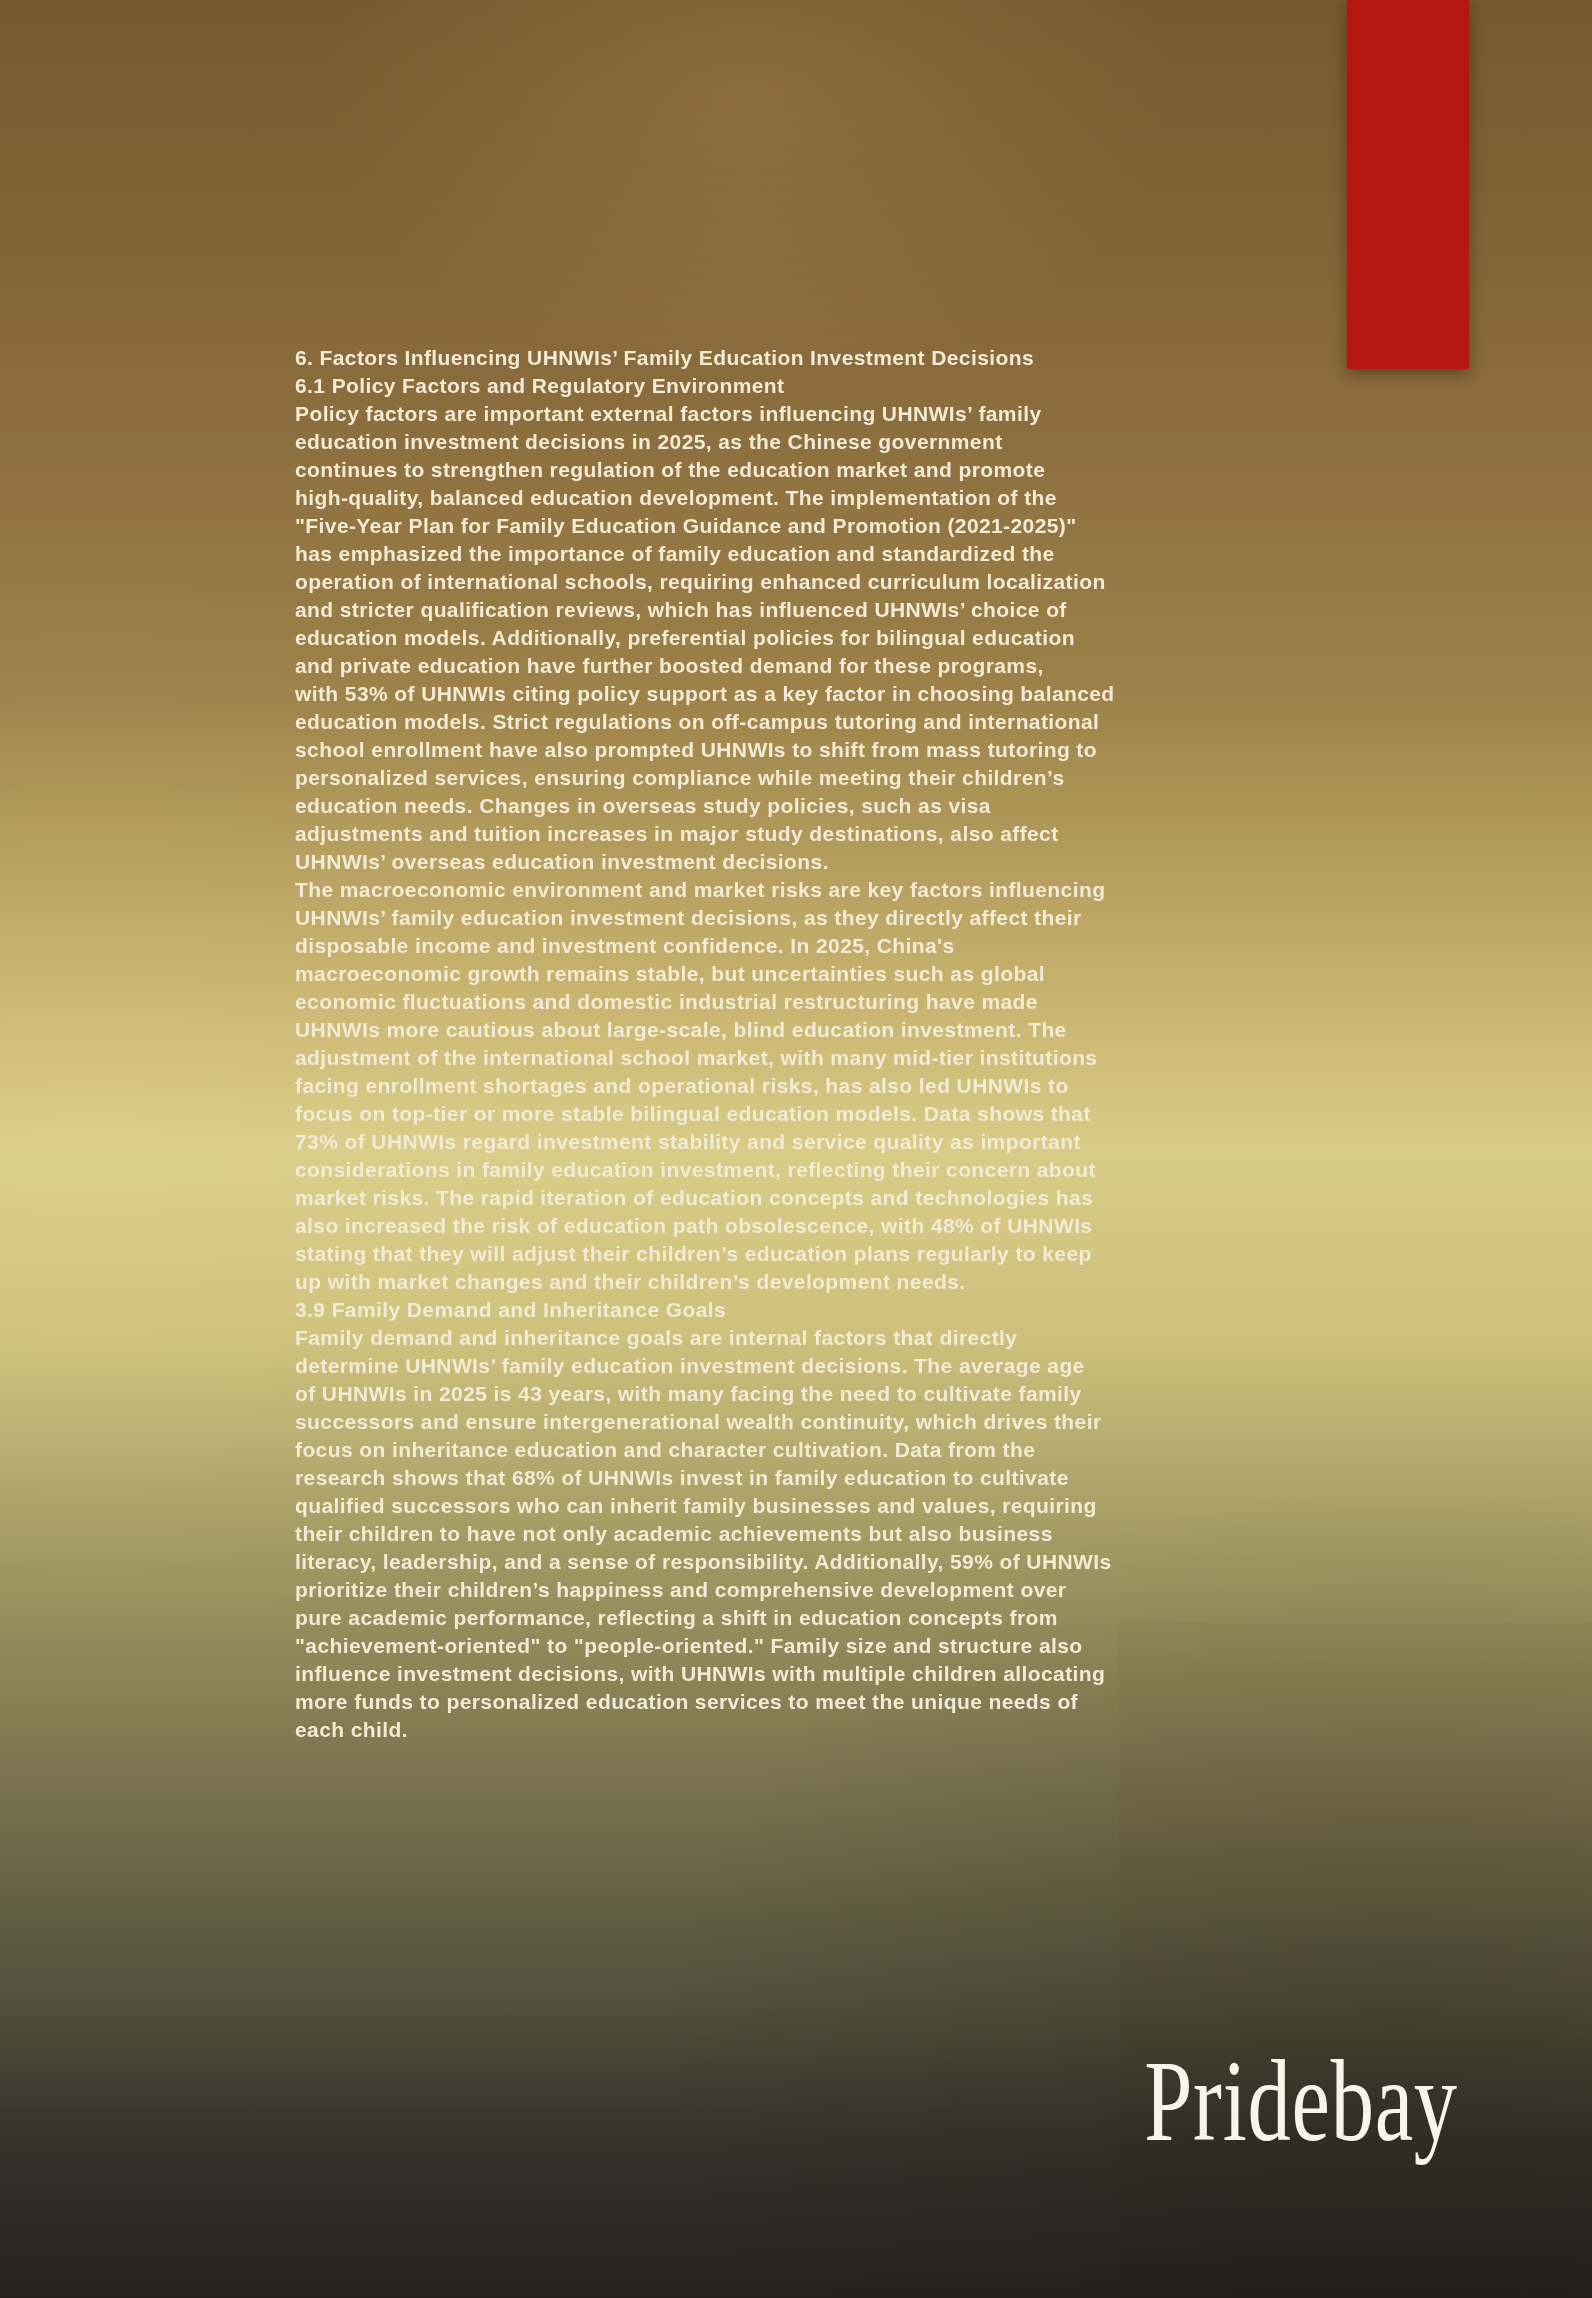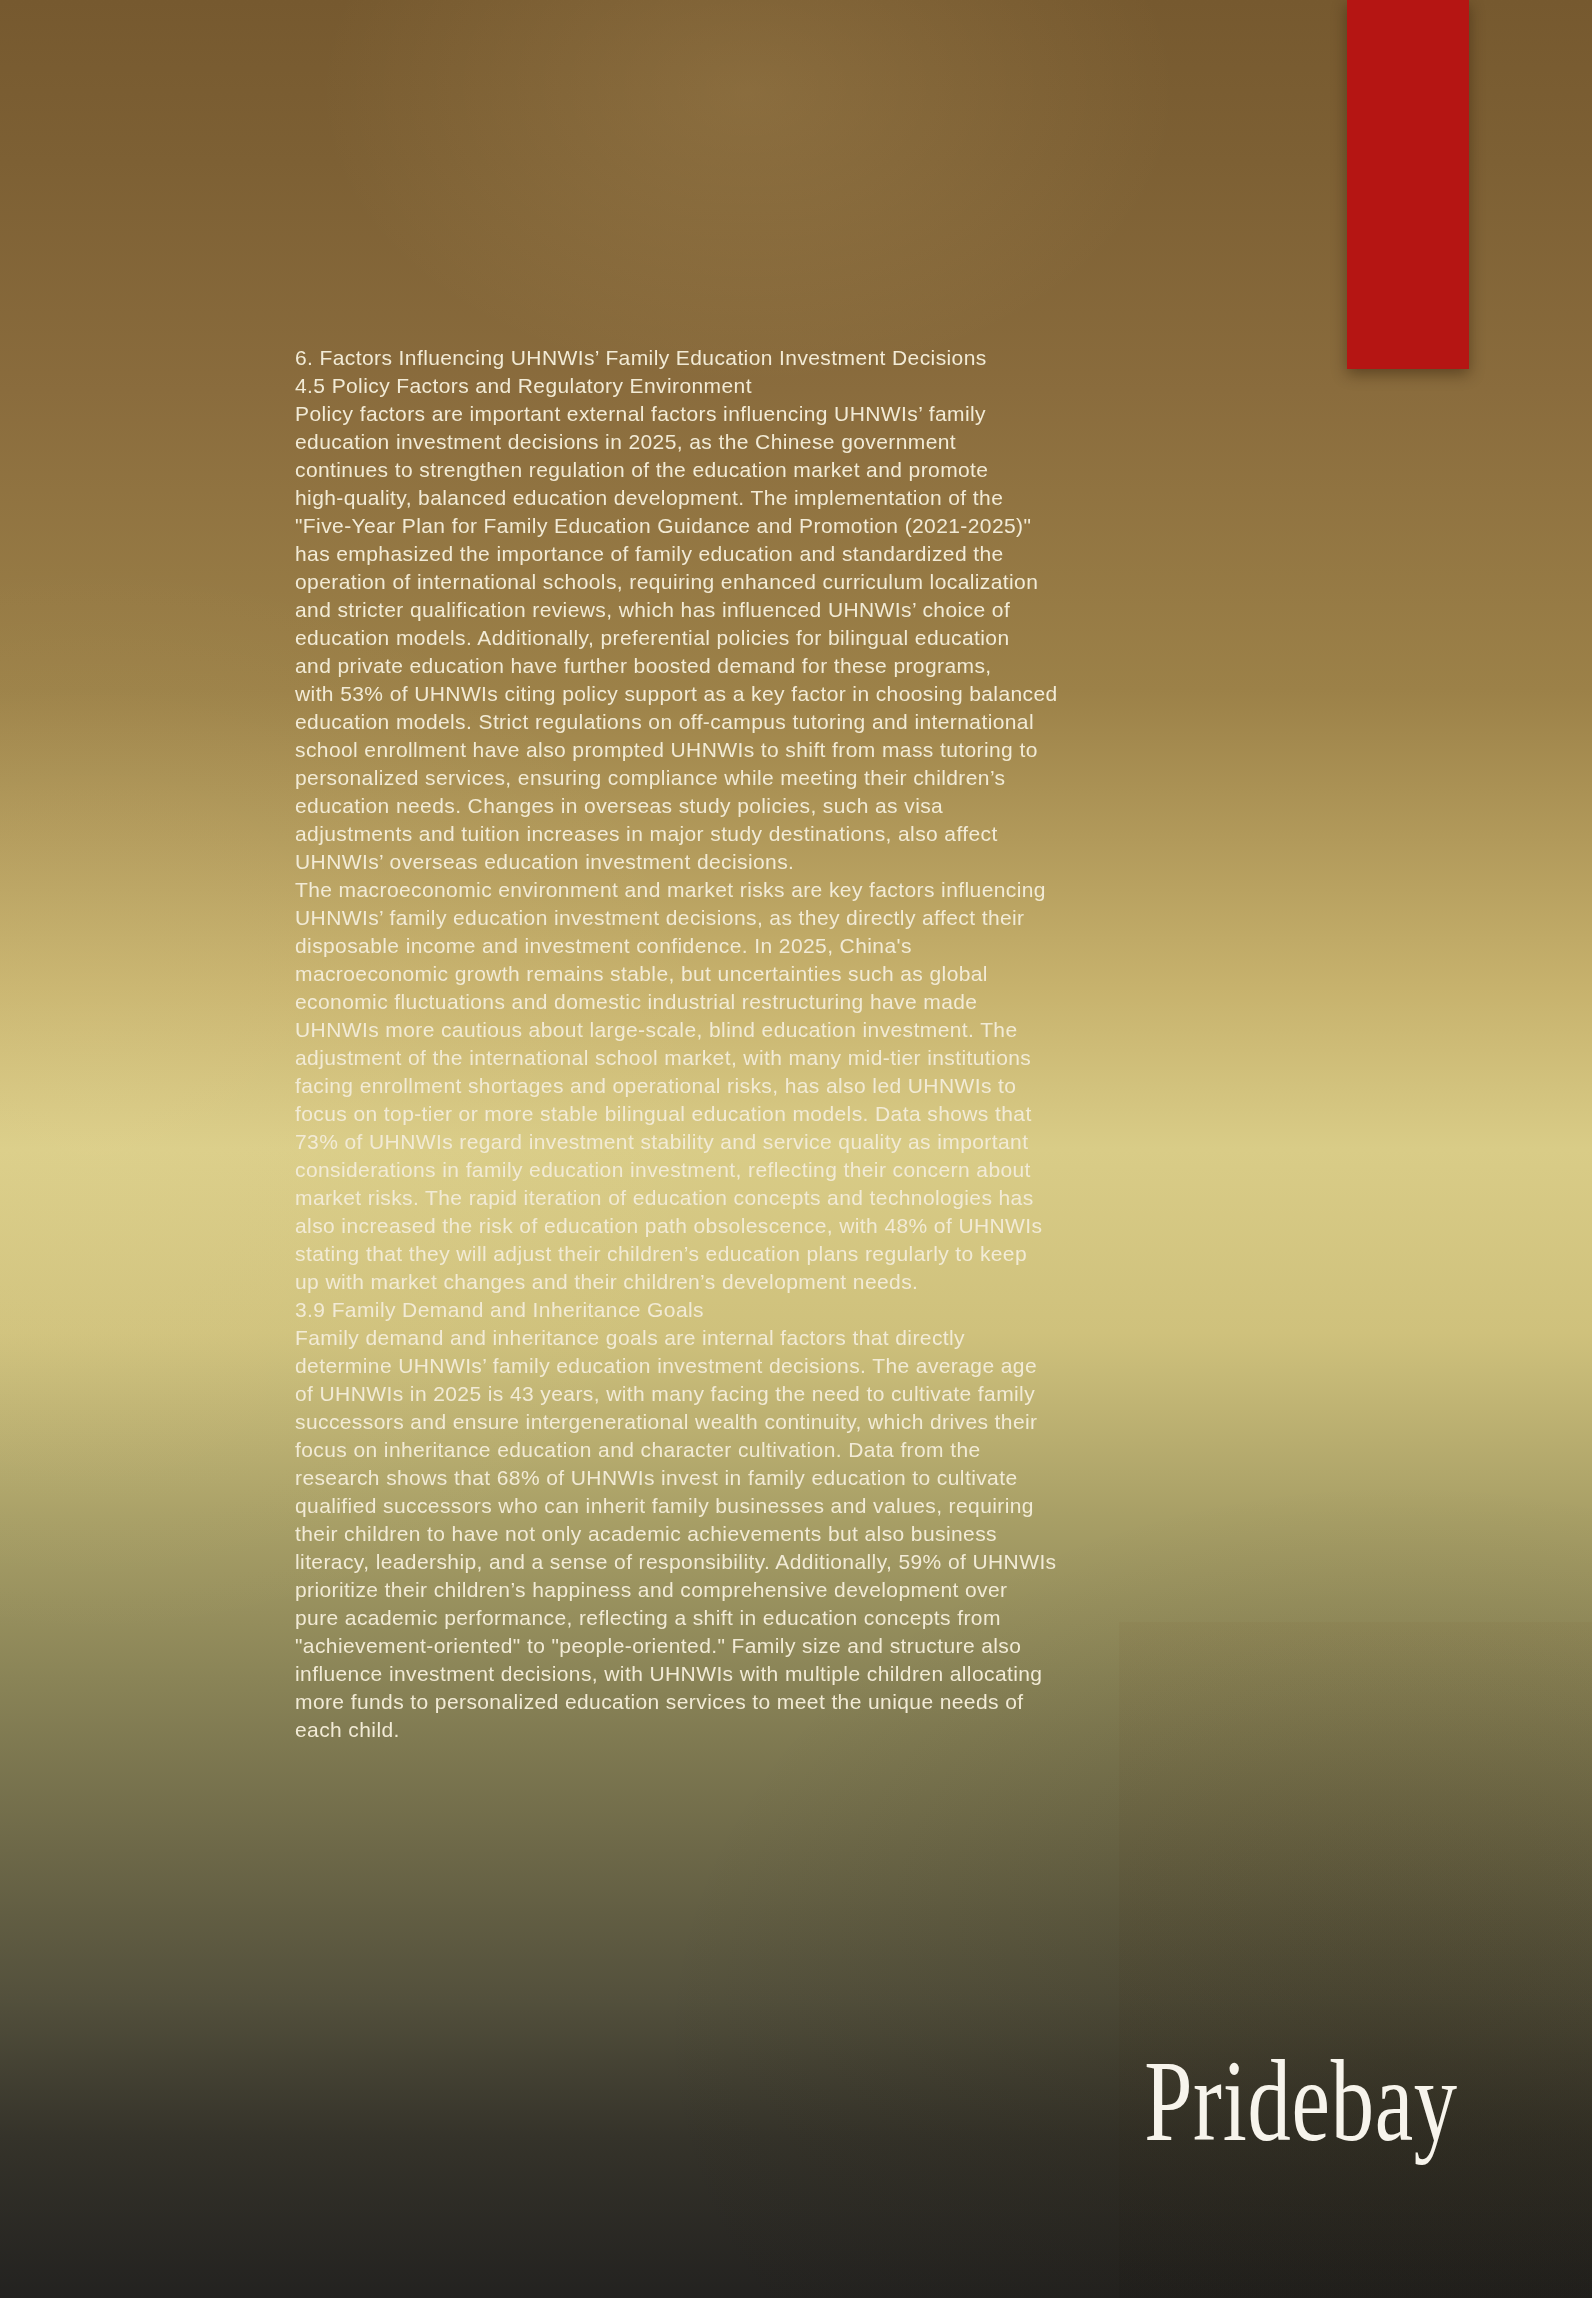--- a/index.html
+++ b/index.html
@@ -43,21 +43,21 @@
     box-shadow:0 5px 14px rgba(40,22,5,0.45);
   }
   .text-block{
     position:absolute;
     left:295px; top:344px;
     width:955px;
     color:#f2ebd6;
     font-size:21px;
     line-height:28px;
     letter-spacing:0.4px;
-    font-weight:400;
+    font-weight:700;
   }
   .doc-line, .doc-body{
     white-space:pre-line;
   }
   .logo{
     position:absolute;
     right:134px; top:2042px;
     color:#f7f4ec;
     font-family:"Liberation Serif", serif;
     font-size:117px;
@@ -73,21 +73,21 @@
 <div class="page">
 
   <div class="shade-right"></div>
 
   <div class="accent-bar"></div>
 
   <div class="text-block">
     <div class="doc-line">6. Factors Influencing UHNWIs’ Family Education Investment Decisions</div>
 
     <div>
-      <div class="doc-line">4.5 Policy Factors and Regulatory Environment</div>
+      <div class="doc-line">6.1 Policy Factors and Regulatory Environment</div>
       <div class="doc-body">Policy factors are important external factors influencing UHNWIs’ family
 education investment decisions in 2025, as the Chinese government
 continues to strengthen regulation of the education market and promote
 high-quality, balanced education development. The implementation of the
 "Five-Year Plan for Family Education Guidance and Promotion (2021-2025)"
 has emphasized the importance of family education and standardized the
 operation of international schools, requiring enhanced curriculum localization
 and stricter qualification reviews, which has influenced UHNWIs’ choice of
 education models. Additionally, preferential policies for bilingual education
 and private education have further boosted demand for these programs,

